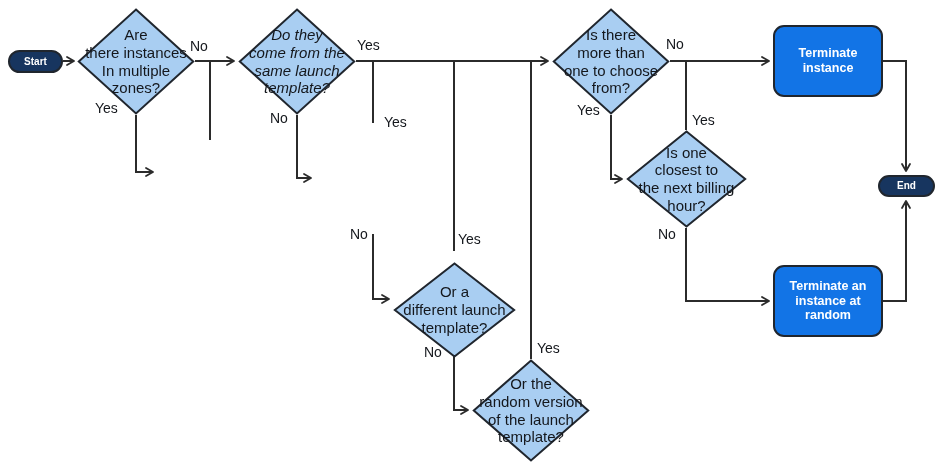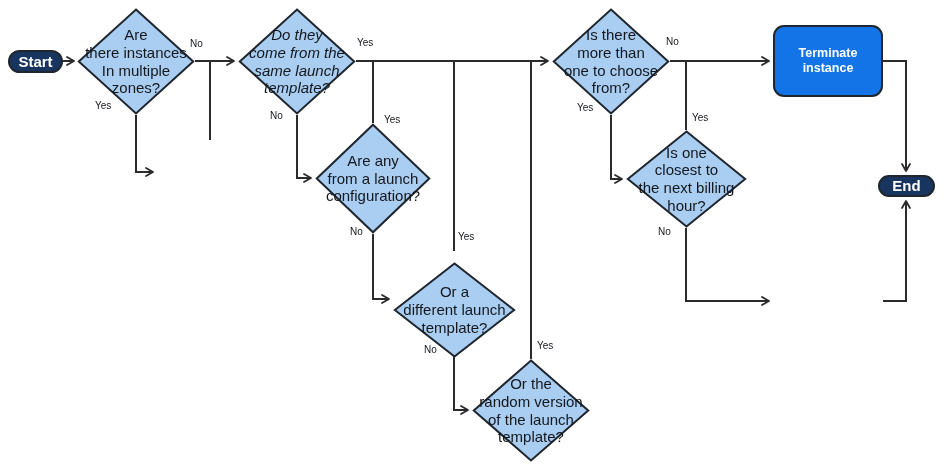--- a/index.html
+++ b/index.html
@@ -29,25 +29,25 @@
   .diamond .diamond-shape{position:absolute;left:0;top:0;width:100%;height:100%;}
   .diamond .diamond-shape polygon{fill:var(--diamond-fill);stroke:var(--diamond-border);stroke-width:2;}
   .diamond .node-label{position:relative;font-size:15px;color:var(--text-dark);}
   .process{
     background:var(--process-fill);border:2px solid var(--diamond-border);
     border-radius:11px;color:var(--text-light);font-weight:700;font-size:12.5px;
     box-sizing:border-box;
   }
   .terminal{
     background:var(--terminal-fill);border:2px solid var(--diamond-border);
-    border-radius:999px;color:var(--text-light);font-weight:700;font-size:15px;
+    border-radius:999px;color:var(--text-light);font-weight:700;font-size:10px;
     box-sizing:border-box;
   }
   .edge-label{
-    position:absolute;z-index:2;font-size:10px;color:var(--text-dark);
+    position:absolute;z-index:2;font-size:14px;color:var(--text-dark);
   }
   
   #node-start{left:8px;top:50px;width:55px;height:23px;}
   #node-d1{left:77px;top:8px;width:118px;height:107px;}
   #node-box1{left:157px;top:140px;width:106px;height:73px;}
   #node-d2{left:238px;top:8px;width:118px;height:107px;font-style:italic;}
   #node-d3{left:315px;top:123px;width:116px;height:111px;}
   #node-d4{left:393px;top:262px;width:123px;height:96px;}
   #node-d5{left:472px;top:359px;width:118px;height:103px;}
   #node-d6{left:552px;top:8px;width:118px;height:107px;}
@@ -118,28 +118,20 @@
   </div>
   <div class="node diamond" id="node-d2">
     <svg class="diamond-shape" viewBox="0 0 100 100" preserveAspectRatio="none">
         <polygon points="50,1.5 98.5,50 50,98.5 1.5,50" vector-effect="non-scaling-stroke"></polygon>
       </svg>
     <div class="node-label">Do they
 come from the
 same launch
 template?</div>
   </div>
-  <div class="node diamond" id="node-d3">
-    <svg class="diamond-shape" viewBox="0 0 100 100" preserveAspectRatio="none">
-        <polygon points="50,1.5 98.5,50 50,98.5 1.5,50" vector-effect="non-scaling-stroke"></polygon>
-      </svg>
-    <div class="node-label">Are any
-from a launch
-configuration?</div>
-  </div>
   <div class="node diamond" id="node-d4">
     <svg class="diamond-shape" viewBox="0 0 100 100" preserveAspectRatio="none">
         <polygon points="50,1.5 98.5,50 50,98.5 1.5,50" vector-effect="non-scaling-stroke"></polygon>
       </svg>
     <div class="node-label">Or a
 different launch
 template?</div>
   </div>
   <div class="node diamond" id="node-d5">
     <svg class="diamond-shape" viewBox="0 0 100 100" preserveAspectRatio="none">
@@ -166,20 +158,25 @@
     <div class="node-label">Is one
 closest to
 the next billing
 hour?</div>
   </div>
 
   <div class="node process" id="node-box2">
     <div class="node-label">Terminate
 instance</div>
   </div>
+  <div class="node process" id="node-box3">
+    <div class="node-label">Terminate an
+instance at
+random</div>
+  </div>
 
   <div class="edge-label" id="lbl-zones-no">No</div>
   <div class="edge-label" id="lbl-zones-yes">Yes</div>
   <div class="edge-label" id="lbl-template-yes">Yes</div>
   <div class="edge-label" id="lbl-template-no">No</div>
   <div class="edge-label" id="lbl-config-yes">Yes</div>
   <div class="edge-label" id="lbl-config-no">No</div>
   <div class="edge-label" id="lbl-different-yes">Yes</div>
   <div class="edge-label" id="lbl-different-no">No</div>
   <div class="edge-label" id="lbl-oldest-yes">Yes</div>

